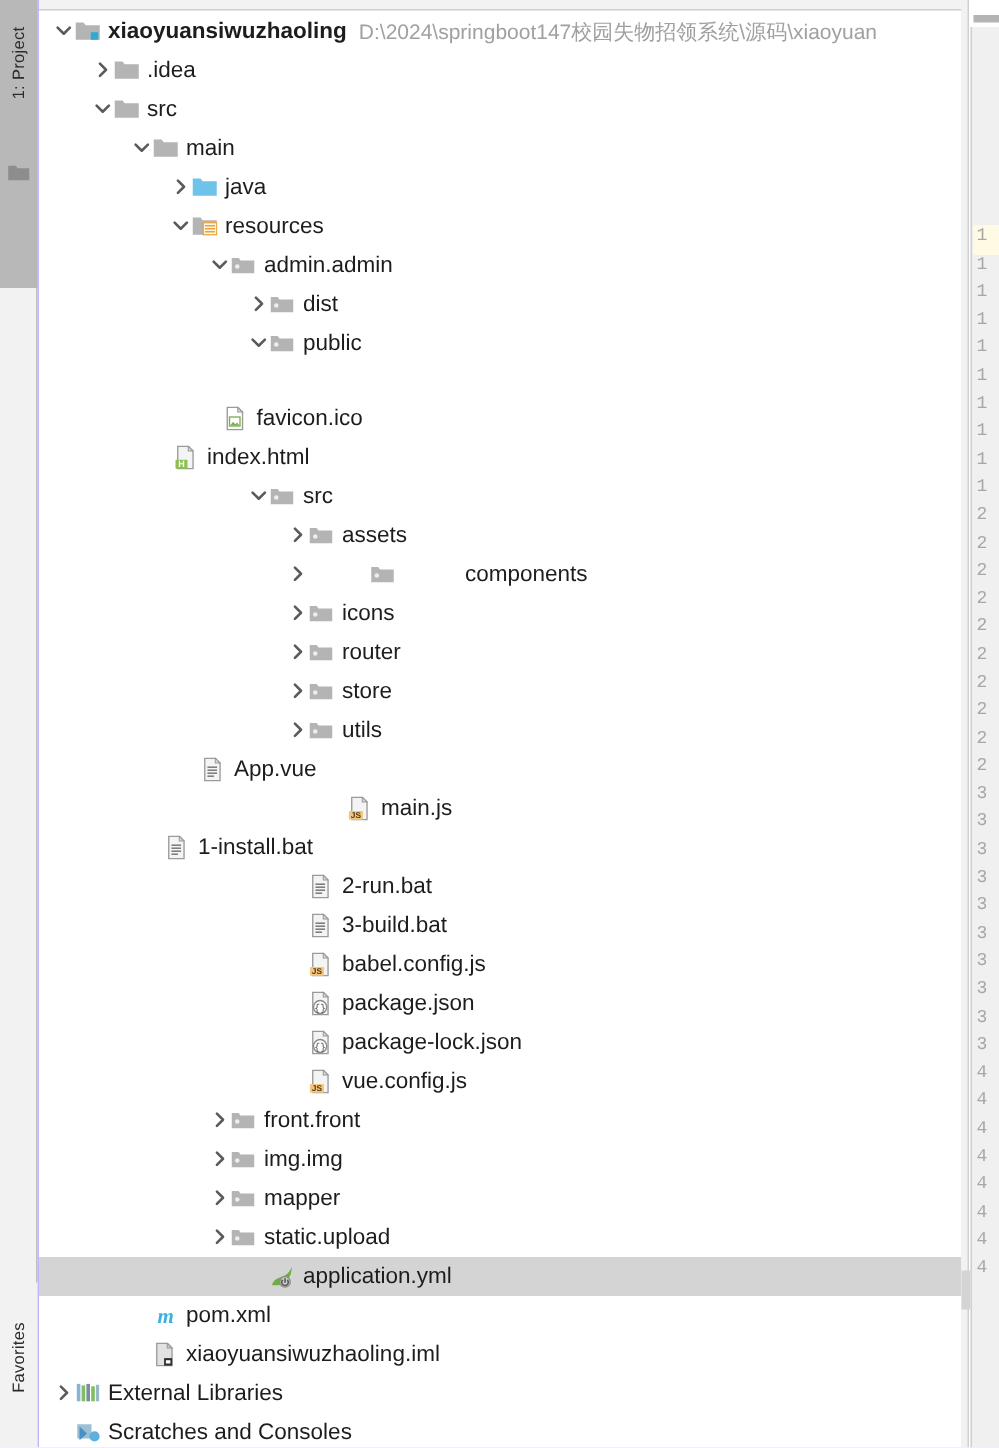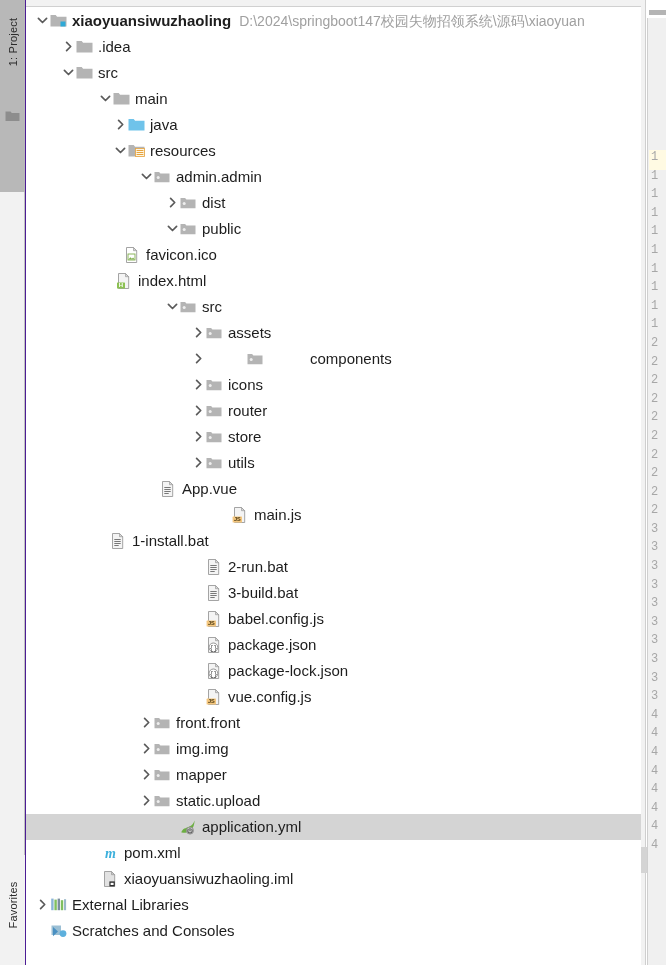--- a/index.html
+++ b/index.html
@@ -6,21 +6,21 @@
     margin: 0;
     padding: 0;
     background: #ffffff;
     font-family: "Liberation Sans", sans-serif;
   }
   #app {
     position: relative;
     width: 666px;
     height: 965px;
     overflow: hidden;
-    background: #4c1d95;
+    background: #c4b5fd;
   }
 
   
   .left-stripe {
     position: absolute;
     left: 0; top: 0;
     width: 25px; height: 965px;
     background: #f2f2f2;
     border-right: 1px solid #c0c0c0;
     box-sizing: border-box;
@@ -229,21 +229,21 @@
               <path d="M1.4 3.4 L5.5 7.5 L9.6 3.4" fill="none" stroke="#5a5a5a" stroke-width="1.7" stroke-linecap="round" stroke-linejoin="round"></path>
             </svg>
           </span>
           <span class="icon">
             <svg width="17" height="15" viewBox="0 0 17 15">
               <path d="M0.5 2 h5.2 l1.4 1.8 h9.4 v9.7 h-16 z" fill="#b4b4b4"></path>
             </svg>
           </span>
           <span class="label">src</span>
         </div>
-        <div class="row" style="padding-left: 62px; margin-left: 11px;">
+        <div class="row" style="padding-left: 62px;">
           <span class="arrow">
             <svg width="11" height="11" viewBox="0 0 11 11">
               <path d="M1.4 3.4 L5.5 7.5 L9.6 3.4" fill="none" stroke="#5a5a5a" stroke-width="1.7" stroke-linecap="round" stroke-linejoin="round"></path>
             </svg>
           </span>
           <span class="icon">
             <svg width="17" height="15" viewBox="0 0 17 15">
               <path d="M0.5 2 h5.2 l1.4 1.8 h9.4 v9.7 h-16 z" fill="#b4b4b4"></path>
             </svg>
           </span>
@@ -316,21 +316,21 @@
             </svg>
           </span>
           <span class="icon">
             <svg width="17" height="15" viewBox="0 0 17 15">
               <path d="M0.5 3 h4.6 l1.3 1.6 h9.1 v8.6 h-15 z" fill="#b4b4b4"></path>
               <circle cx="4.2" cy="8.6" r="1.5" fill="#eeeeee"></circle>
             </svg>
           </span>
           <span class="label">public</span>
         </div>
-        <div class="row" style="padding-left: 84px;">
+        <div class="row" style="padding-left: 109px; margin-top: 24px;">
           <span class="arrow empty"></span>
           <span class="icon">
             <svg width="15" height="16" viewBox="0 0 15 16">
               <path d="M2.5 0.5 h7 l3.2 3.2 v11.8 h-10.2 z" fill="#ffffff" stroke="#9a9a9a" stroke-width="0.9"></path>
               <path d="M9.5 0.5 v3.2 h3.2 z" fill="#d8d8d8" stroke="#9a9a9a" stroke-width="0.7"></path>
               <rect x="4" y="7" width="7" height="6" fill="#ffffff" stroke="#7fae4c" stroke-width="0.9"></rect>
               <path d="M4.4 12.6 l2-2.4 1.5 1.6 1.2-1.2 1.5 2z" fill="#7fae4c"></path>
             </svg>
           </span>
           <span class="label">favicon.ico</span>
@@ -438,21 +438,21 @@
             </svg>
           </span>
           <span class="icon">
             <svg width="17" height="15" viewBox="0 0 17 15">
               <path d="M0.5 3 h4.6 l1.3 1.6 h9.1 v8.6 h-15 z" fill="#b4b4b4"></path>
               <circle cx="4.2" cy="8.6" r="1.5" fill="#eeeeee"></circle>
             </svg>
           </span>
           <span class="label">utils</span>
         </div>
-        <div class="row" style="padding-left: 120px;">
+        <div class="row" style="padding-left: 94px;">
           <span class="arrow empty"></span>
           <span class="icon">
             <svg width="15" height="16" viewBox="0 0 15 16">
               <path d="M2.5 0.5 h7 l3.2 3.2 v11.8 h-10.2 z" fill="#f4f4f4" stroke="#9a9a9a" stroke-width="0.9"></path>
               <path d="M9.5 0.5 v3.2 h3.2 z" fill="#d8d8d8" stroke="#9a9a9a" stroke-width="0.7"></path>
               <g fill="#6a6a6a">
                 <rect x="4.3" y="6" width="6.4" height="0.9"></rect>
                 <rect x="4.3" y="8" width="6.4" height="0.9"></rect>
                 <rect x="4.3" y="10" width="6.4" height="0.9"></rect>
                 <rect x="4.3" y="12" width="4.4" height="0.9"></rect>

